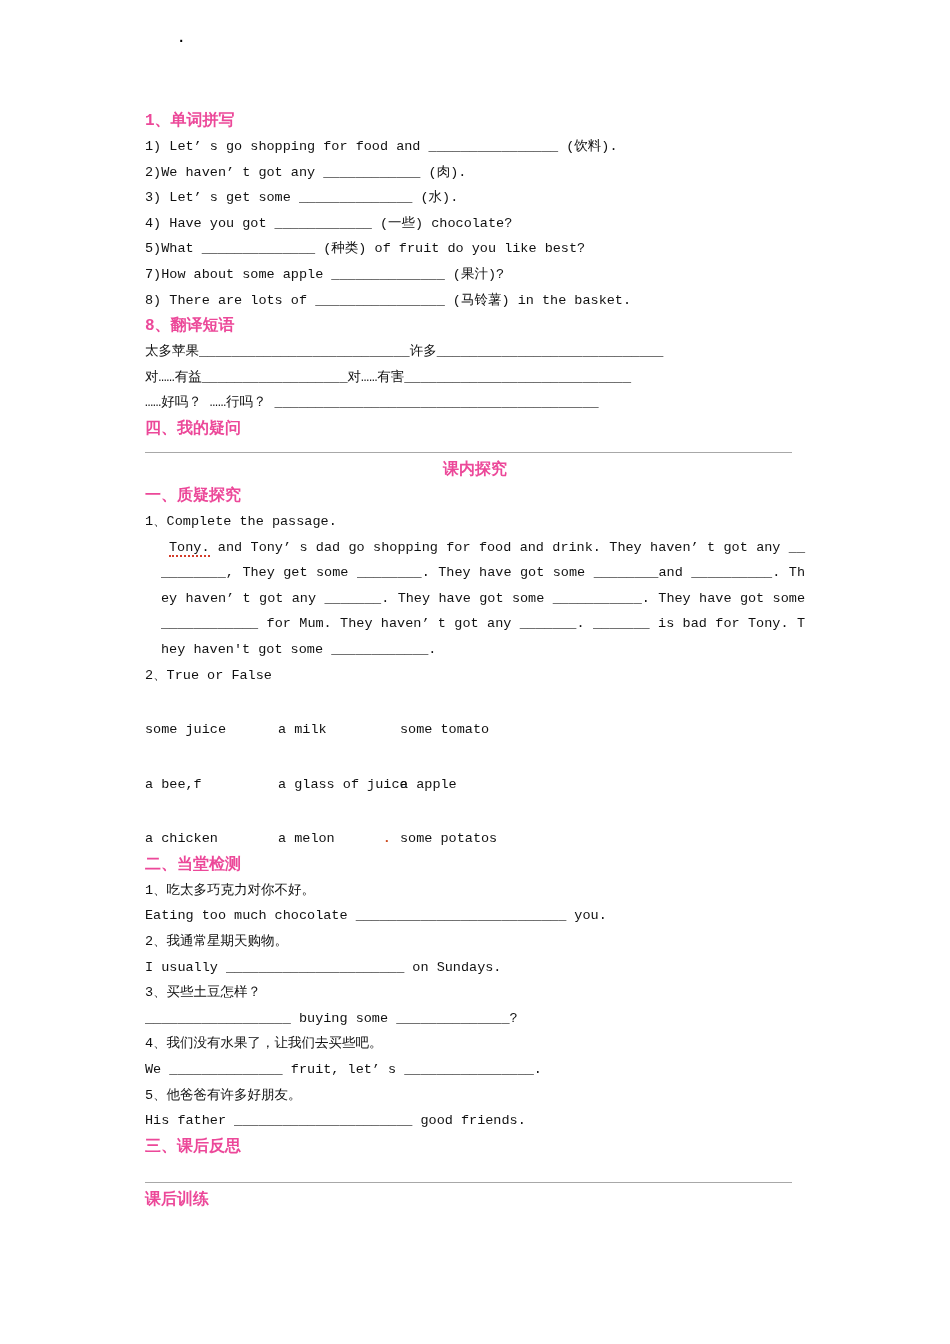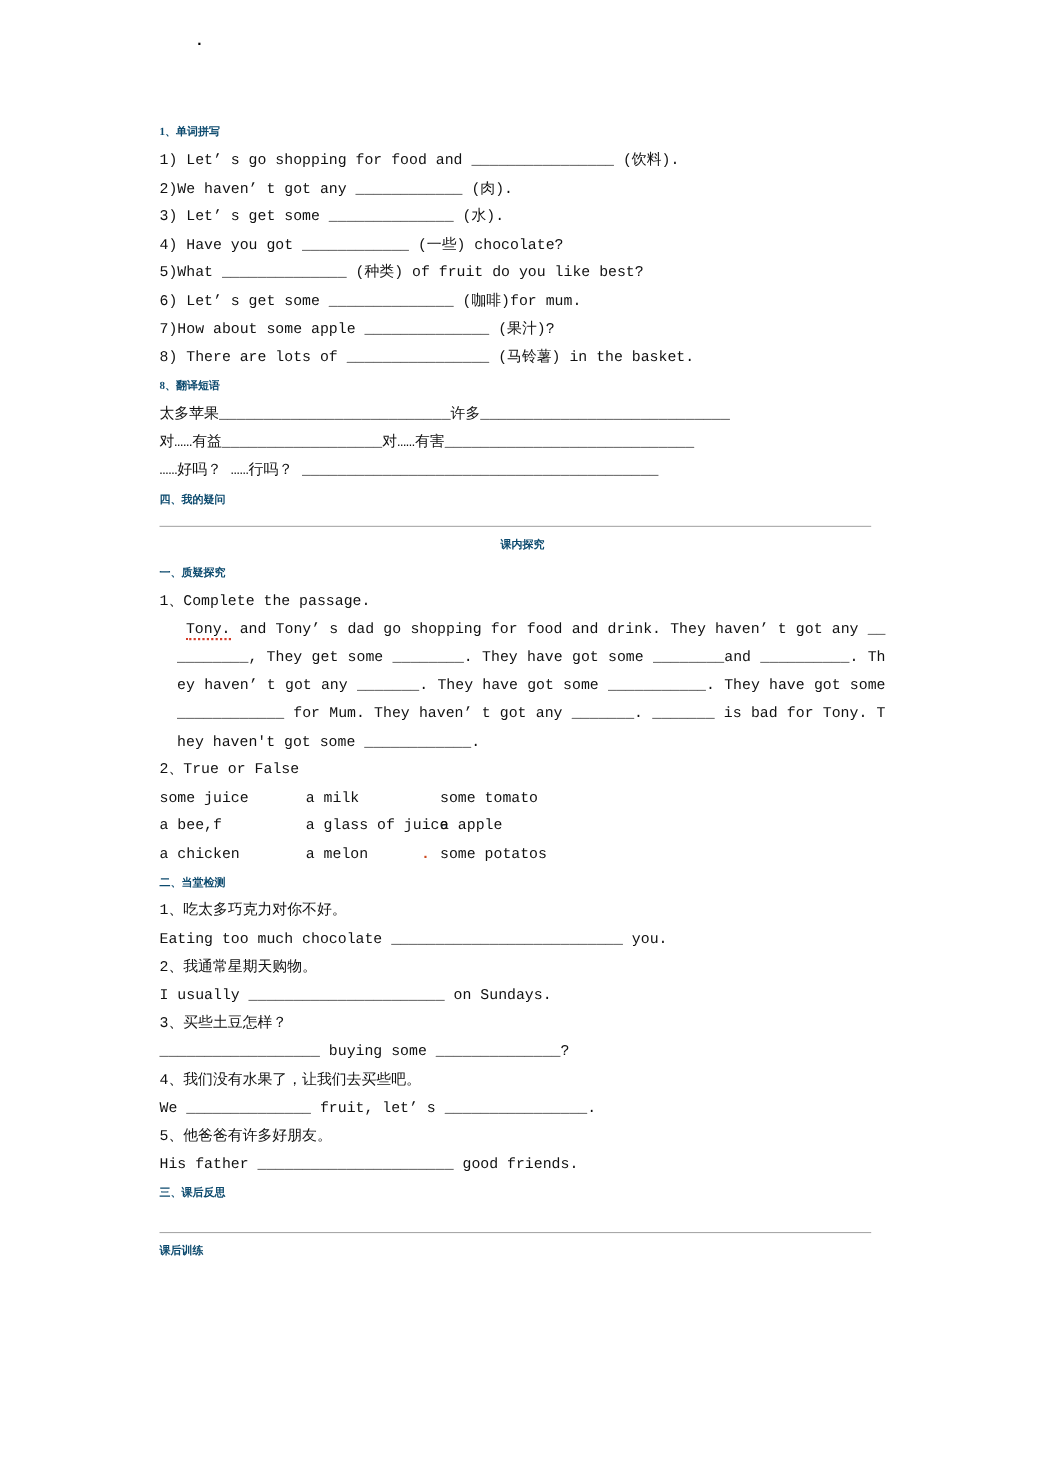--- a/index.html
+++ b/index.html
@@ -21,61 +21,60 @@
     position:absolute;
     left:145px; top:108px;
     width:660px;
   }
   .line {
     line-height:25.6px;
     white-space:pre-wrap;
     word-break:break-all;
   }
   .heading {
-    font-family:Liberation Serif, serif;
+    font-family:Liberation Mono, monospace;
     font-weight:bold;
-    font-size:10px;
+    font-size:16px;
     line-height:26px;
-    color:#0c4a6e;
+    color:#ec4899;
     white-space:pre-wrap;
   }
   .center { text-align:center; }
   .rule {
     border:none;
     border-top:1px solid #a8a8a8;
     width:647px;
     margin:10px 0 4px 0;
   }
   .passage {
     text-align:justify;
     text-indent:8px;
     margin-left:16px;
   }
   .sp-err { border-bottom:2px dotted #d43c2a; }
-  .tf-row { display:flex; line-height:25.6px; white-space:pre; }
+  .tf-row { display:flex; line-height:25.6px; white-space:pre;margin-top:29px; }
   .tf-row .c1 { width:133px; flex:0 0 133px; }
   .tf-row .c2 { width:122px; flex:0 0 122px; }
   .tf-row .c2.wide-dot { display:flex; }
   .tf-row .c3 { flex:1; }
   .sp-dot { color:#cc4a1f; font-weight:bold; margin-left:48px; }
 </style>
 </head>
 <body>
 
 <span class="stray">.</span>
 
 <div class="page">
 
   <div class="heading">1、单词拼写</div>
   <div class="line">1) Let’ s go shopping for food and ________________ (饮料).</div>
   <div class="line">2)We haven’ t got any ____________ (肉).</div>
   <div class="line">3) Let’ s get some ______________ (水).</div>
   <div class="line">4) Have you got ____________ (一些) chocolate?</div>
   <div class="line">5)What ______________ (种类) of fruit do you like best?</div>
-  <div class="line">6) Let’ s get some ______________ (咖啡)for mum.</div>
   <div class="line">7)How about some apple ______________ (果汁)?</div>
   <div class="line">8) There are lots of ________________ (马铃薯) in the basket.</div>
 
   <div class="heading">8、翻译短语</div>
   <div class="line">太多苹果__________________________许多____________________________</div>
   <div class="line">对……有益__________________对……有害____________________________</div>
   <div class="line">……好吗？ ……行吗？ ________________________________________</div>
 
   <div class="heading">四、我的疑问</div>
 

